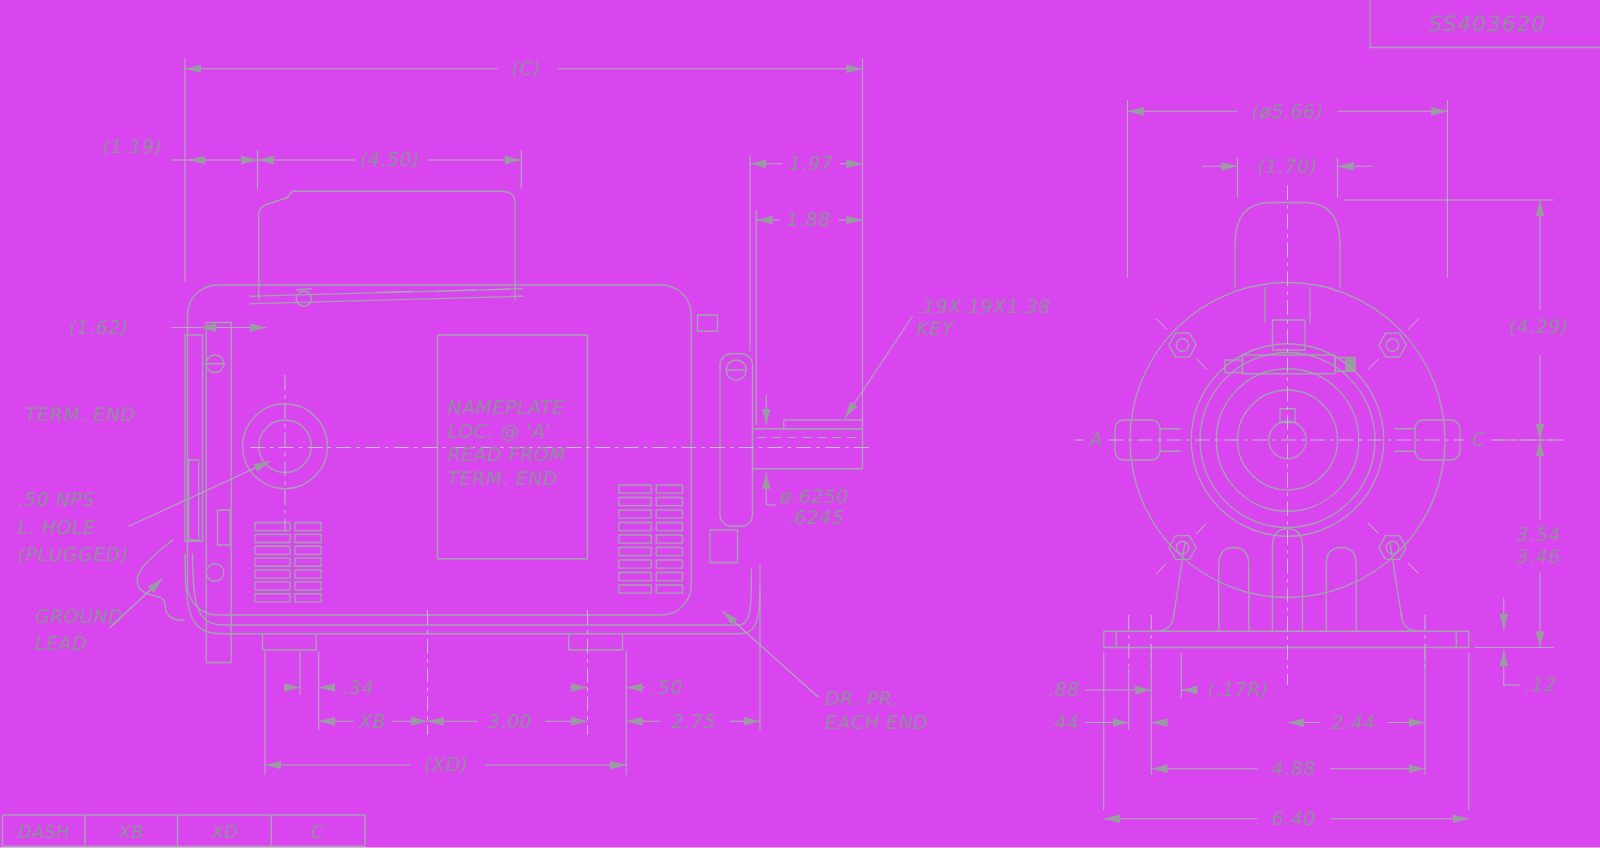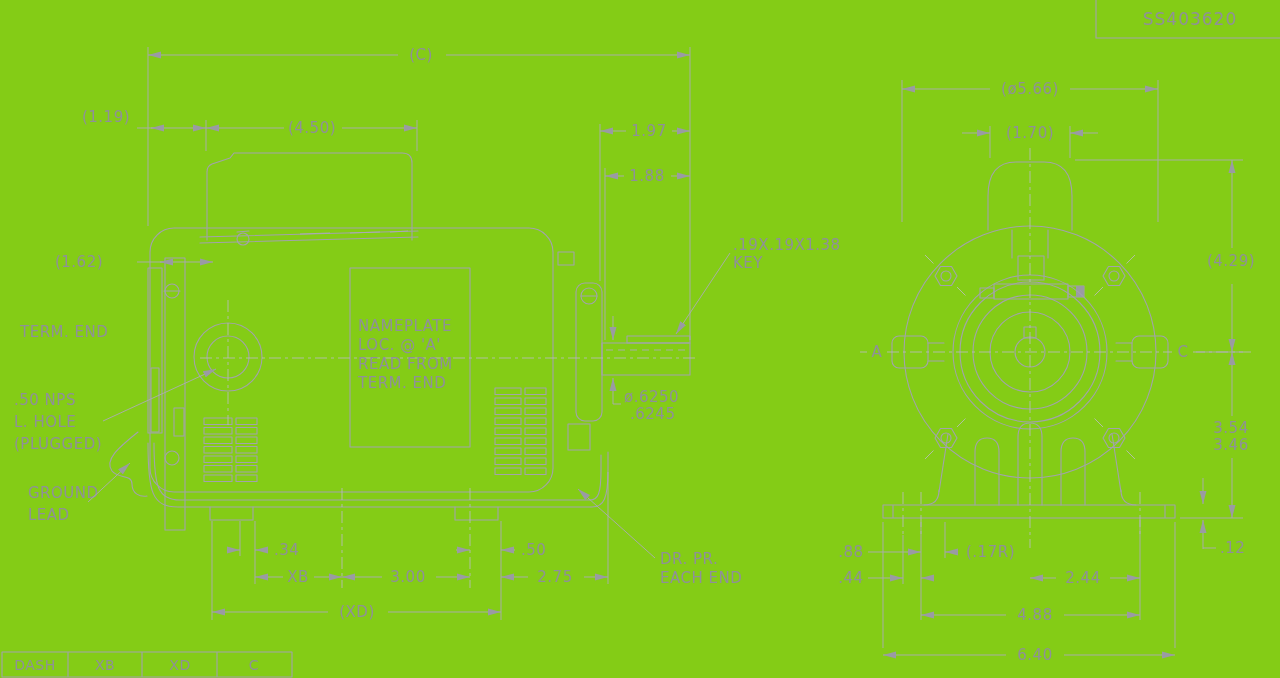--- a/index.html
+++ b/index.html
@@ -1,16 +1,16 @@
 <!DOCTYPE html>
 <html><head>
 <meta charset="utf-8">
 <style>
   html,body{margin:0;padding:0;background:#ffffff;}
-  .stage{position:relative;width:1280px;height:678px;background:#84cc16;overflow:hidden;}
+  .stage{position:relative;width:1280px;height:678px;background:#d946ef;overflow:hidden;font-style:italic;}
   svg{display:block;}
   .ln{fill:none;stroke:#a2a3ab;stroke-width:1.1;stroke-linecap:round;stroke-linejoin:round;}
   .lt{fill:none;stroke:#abacb4;stroke-width:0.9;}
   .cl{fill:none;stroke:#bcbdc5;stroke-width:0.8;stroke-dasharray:12 4 3 4;}
   .dsh{stroke-dasharray:7 5;}
   text{fill:#8f9099;font-family:"DejaVu Sans","Liberation Sans",sans-serif;font-size:15px;letter-spacing:0.5px;}
   .mid{text-anchor:middle;}
   .t17{font-size:17px;letter-spacing:1px;}
   .t14{font-size:14px;}
 </style>

